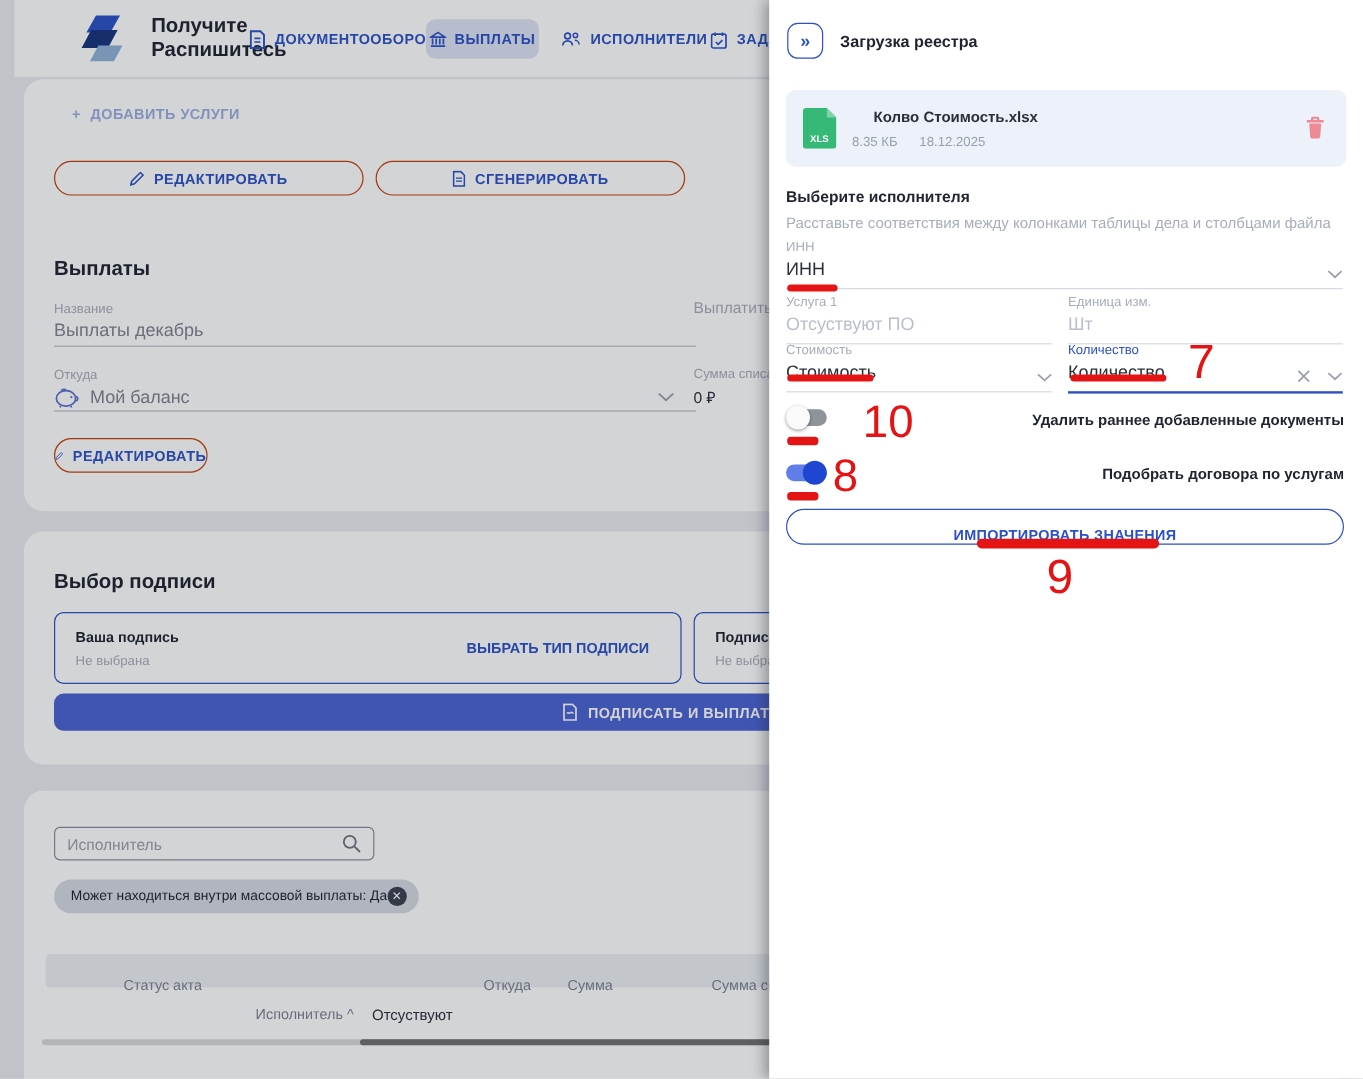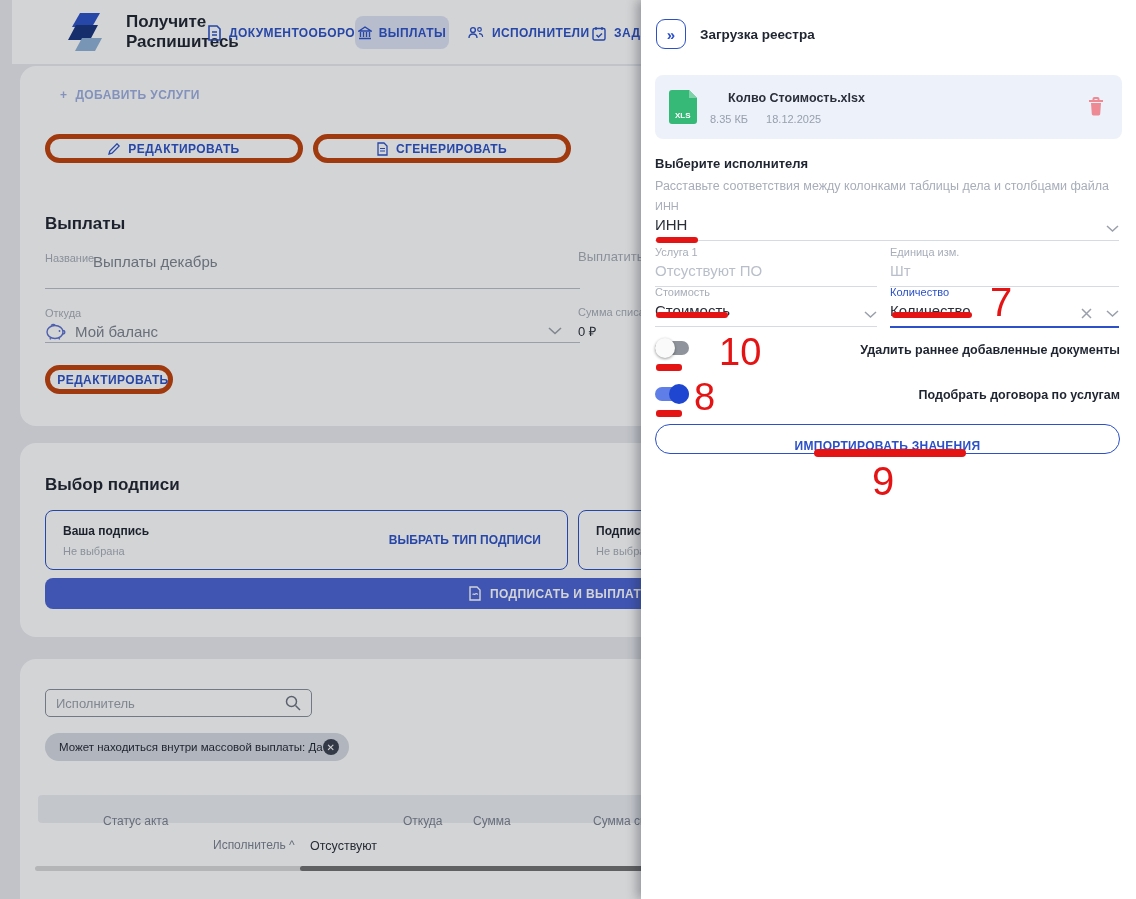--- a/index.html
+++ b/index.html
@@ -21,21 +21,21 @@
   .nav-perf { left:456px; top:23px; }
   .nav-task { left:580px; top:23px; }
 
   .card { position:absolute; background:#ffffff; border-radius:16px; }
   .card1 { left:20px; top:66px;  width:1096px; height:360px; }
   .card2 { left:20px; top:443px; width:1096px; height:194px; }
   .card3 { left:20px; top:659px; width:1096px; height:240px; border-bottom-left-radius:0; border-bottom-right-radius:0; }
 
   .add-services { position:absolute; left:40px; top:22px; color:#9daee0; font-size:12px; font-weight:700;
                   letter-spacing:.4px; display:flex; gap:8px; align-items:center; cursor:pointer; }
-  .btn-outline { position:absolute; height:29px; border:5px solid #c2410c; border-radius:15px; background:#fff;
+  .btn-outline { position:absolute; height:29px; border:1px solid #c2410c; border-radius:15px; background:#fff;
                  color:#2b50c8; font-size:12px; font-weight:700; letter-spacing:.4px;
                  display:flex; align-items:center; justify-content:center; gap:8px; cursor:pointer; }
   .btn-edit { left:25px; top:68px; width:258px; }
   .btn-generate { left:293px; top:68px; width:258px; }
   .h-section { position:absolute; font-size:17px; font-weight:700; color:#1e2430; }
   .fld-label { position:absolute; font-size:11px; color:#a7adb9; }
   .fld-value { position:absolute; font-size:15px; color:#7d8490; }
   .fld-line  { position:absolute; height:1px; background:#b9bfc9; }
   .chev { color:#9aa0ab; }
   .sum-val { position:absolute; font-size:13px; color:#2a2f3a; }
@@ -178,21 +178,21 @@
       <svg width="11" height="14" viewBox="0 0 11 14">
           <path d="M1 1h6l3 3v9H1z" fill="none" stroke="#2b50c8" stroke-width="1.3"></path>
           <path d="M3 6.5h5M3 9h5" stroke="#2b50c8" stroke-width="1.1"></path>
         </svg>
       <span>СГЕНЕРИРОВАТЬ</span>
     </div>
 
     <div class="h-section" style="left:25px; top:148px;">Выплаты</div>
 
     <div class="fld-label" style="left:25px; top:186px;">Название</div>
-    <div class="fld-value" style="left:25px; top:187px;margin-left:48px;">Выплаты декабрь</div>
+    <div class="fld-value" style="left:25px; top:201px;">Выплаты декабрь</div>
     <div class="fld-line" style="left:25px; top:222px; width:535px;"></div>
 
     <div class="fld-label" style="left:558px; top:183px; font-size:13px;">Выплатить</div>
 
     <div class="fld-label" style="left:25px; top:241px;">Откуда</div>
     <svg style="position:absolute; left:25px; top:256px;" width="21" height="18" viewBox="0 0 21 18">
         <ellipse cx="10" cy="10" rx="8" ry="6.5" fill="none" stroke="#5b6fd0" stroke-width="1.4"></ellipse>
         <circle cx="14.5" cy="9" r="0.9" fill="#5b6fd0"></circle>
         <path d="M17.8 8.5c1.3 0 2 .8 2 1.8s-.7 1.7-2 1.7" fill="none" stroke="#5b6fd0" stroke-width="1.3"></path>
         <path d="M5 16l.6 1.6M14 16l.6 1.6" stroke="#5b6fd0" stroke-width="1.3"></path>

